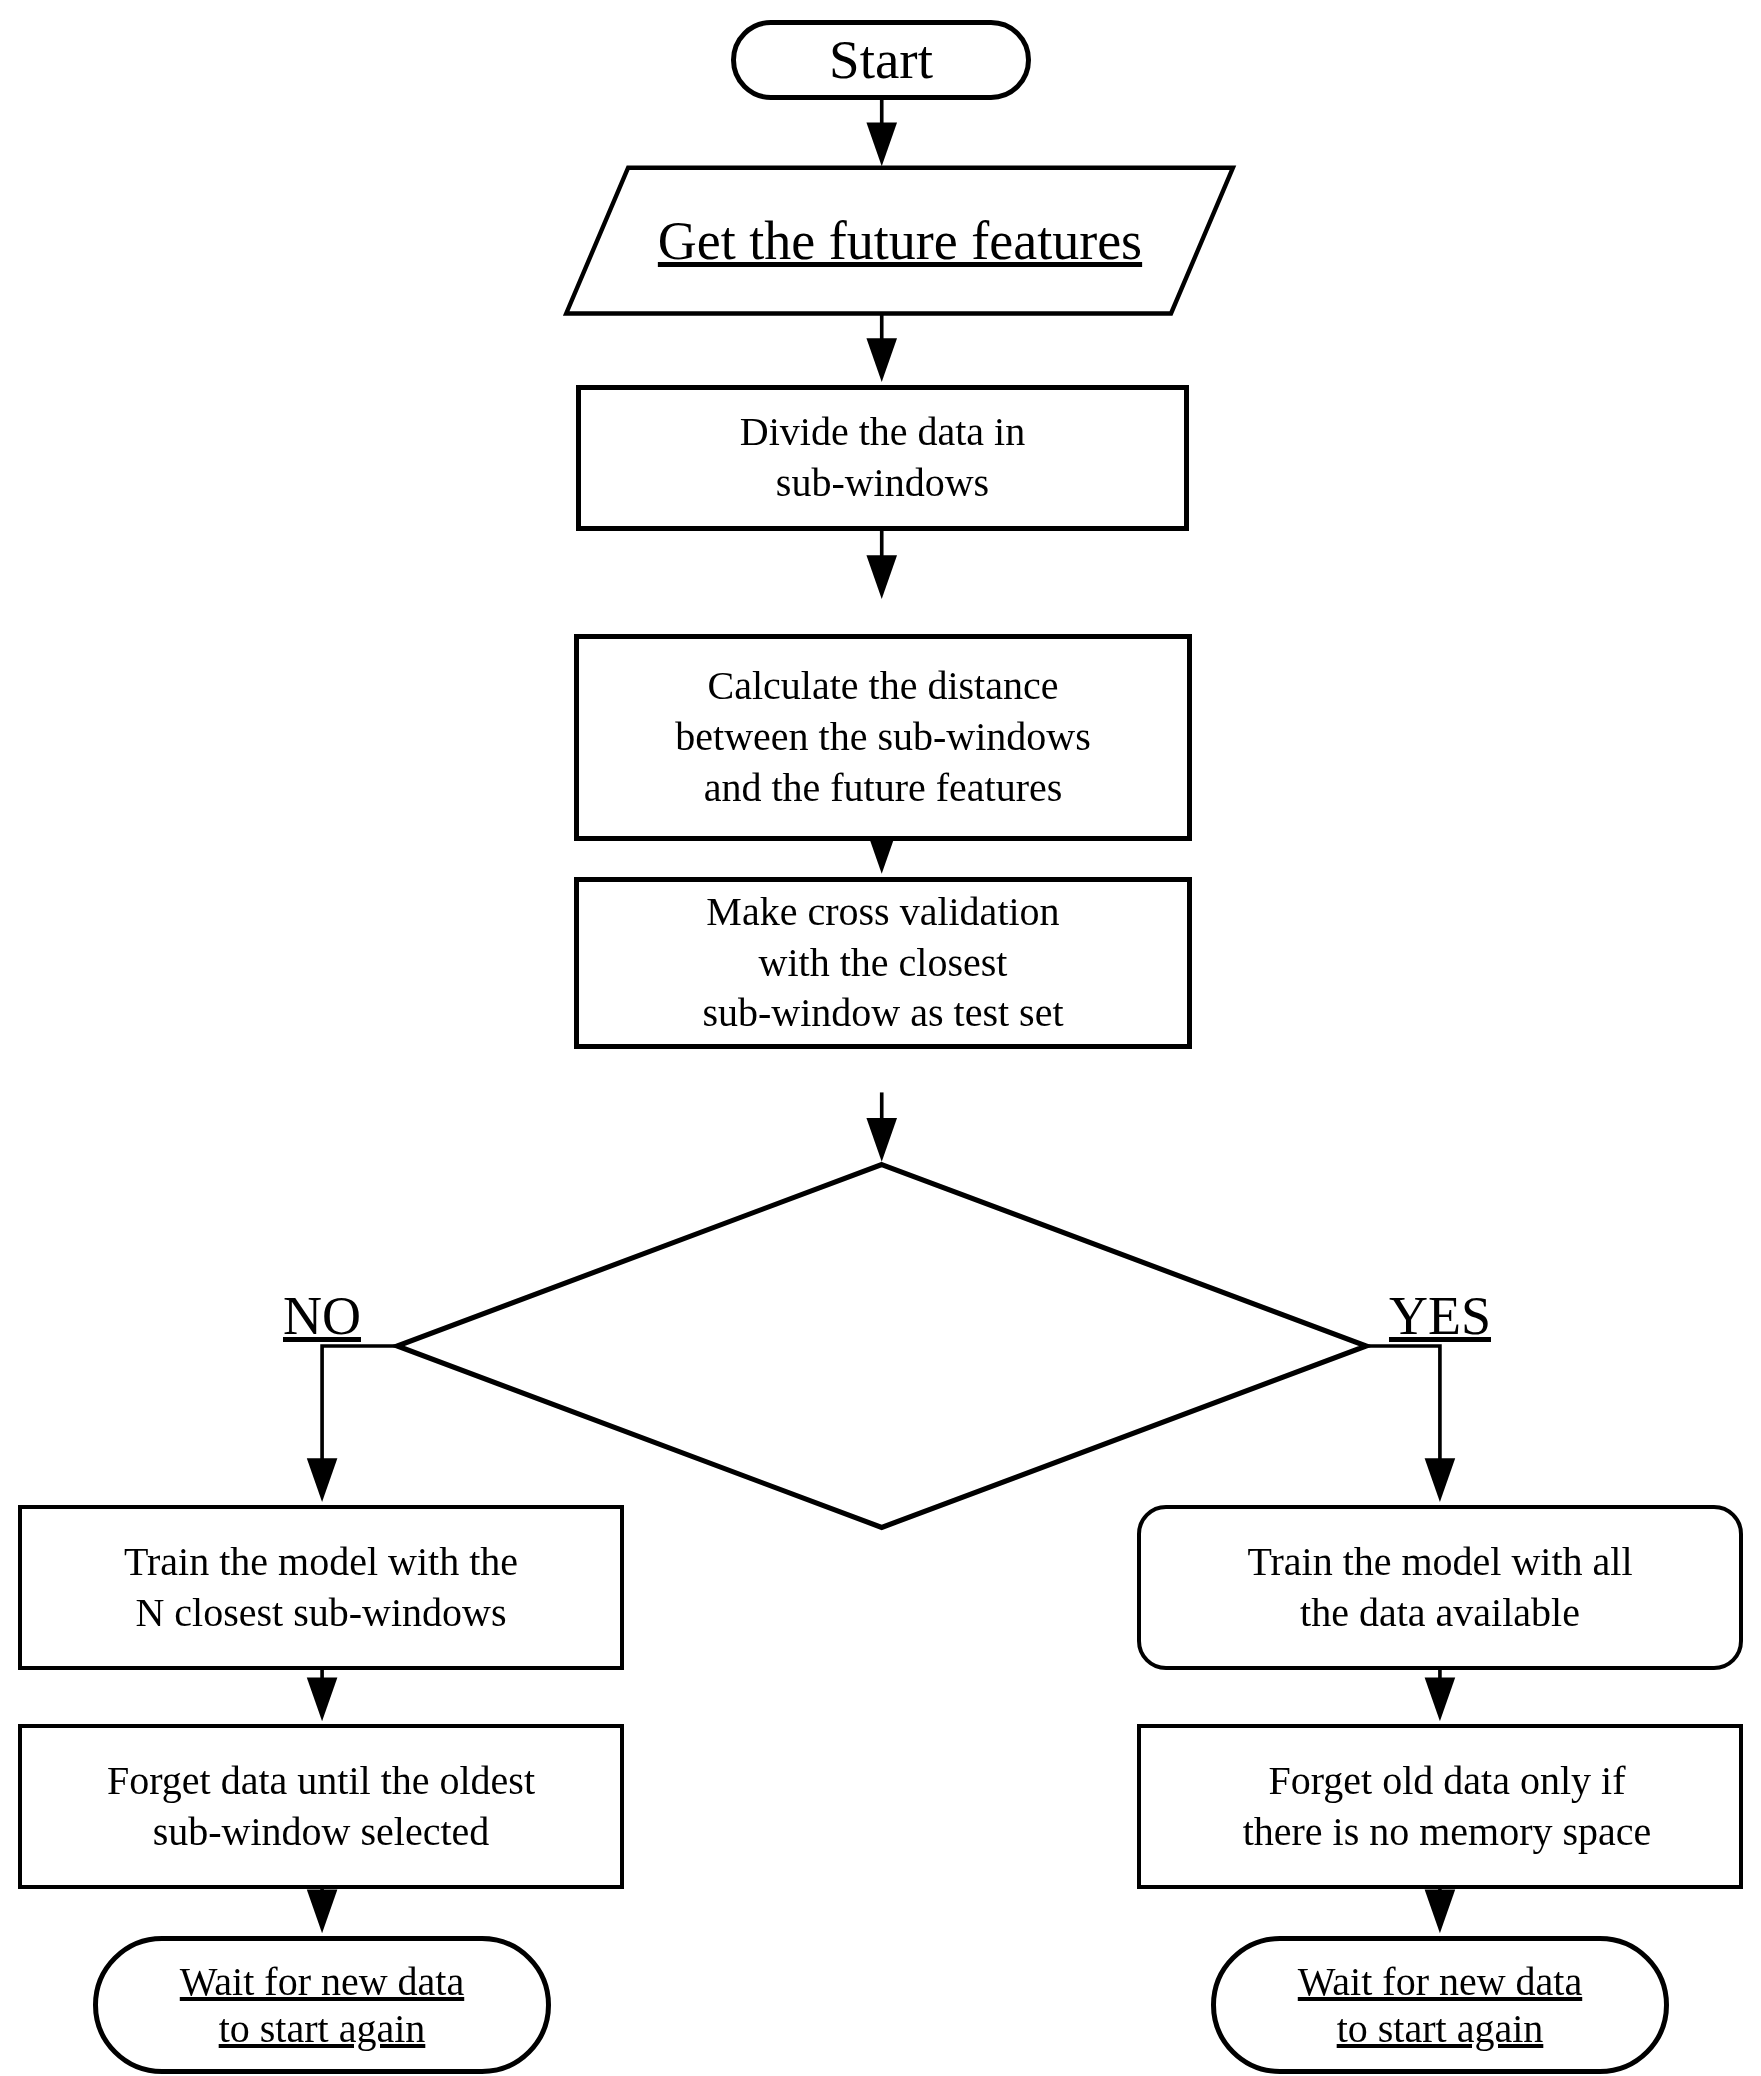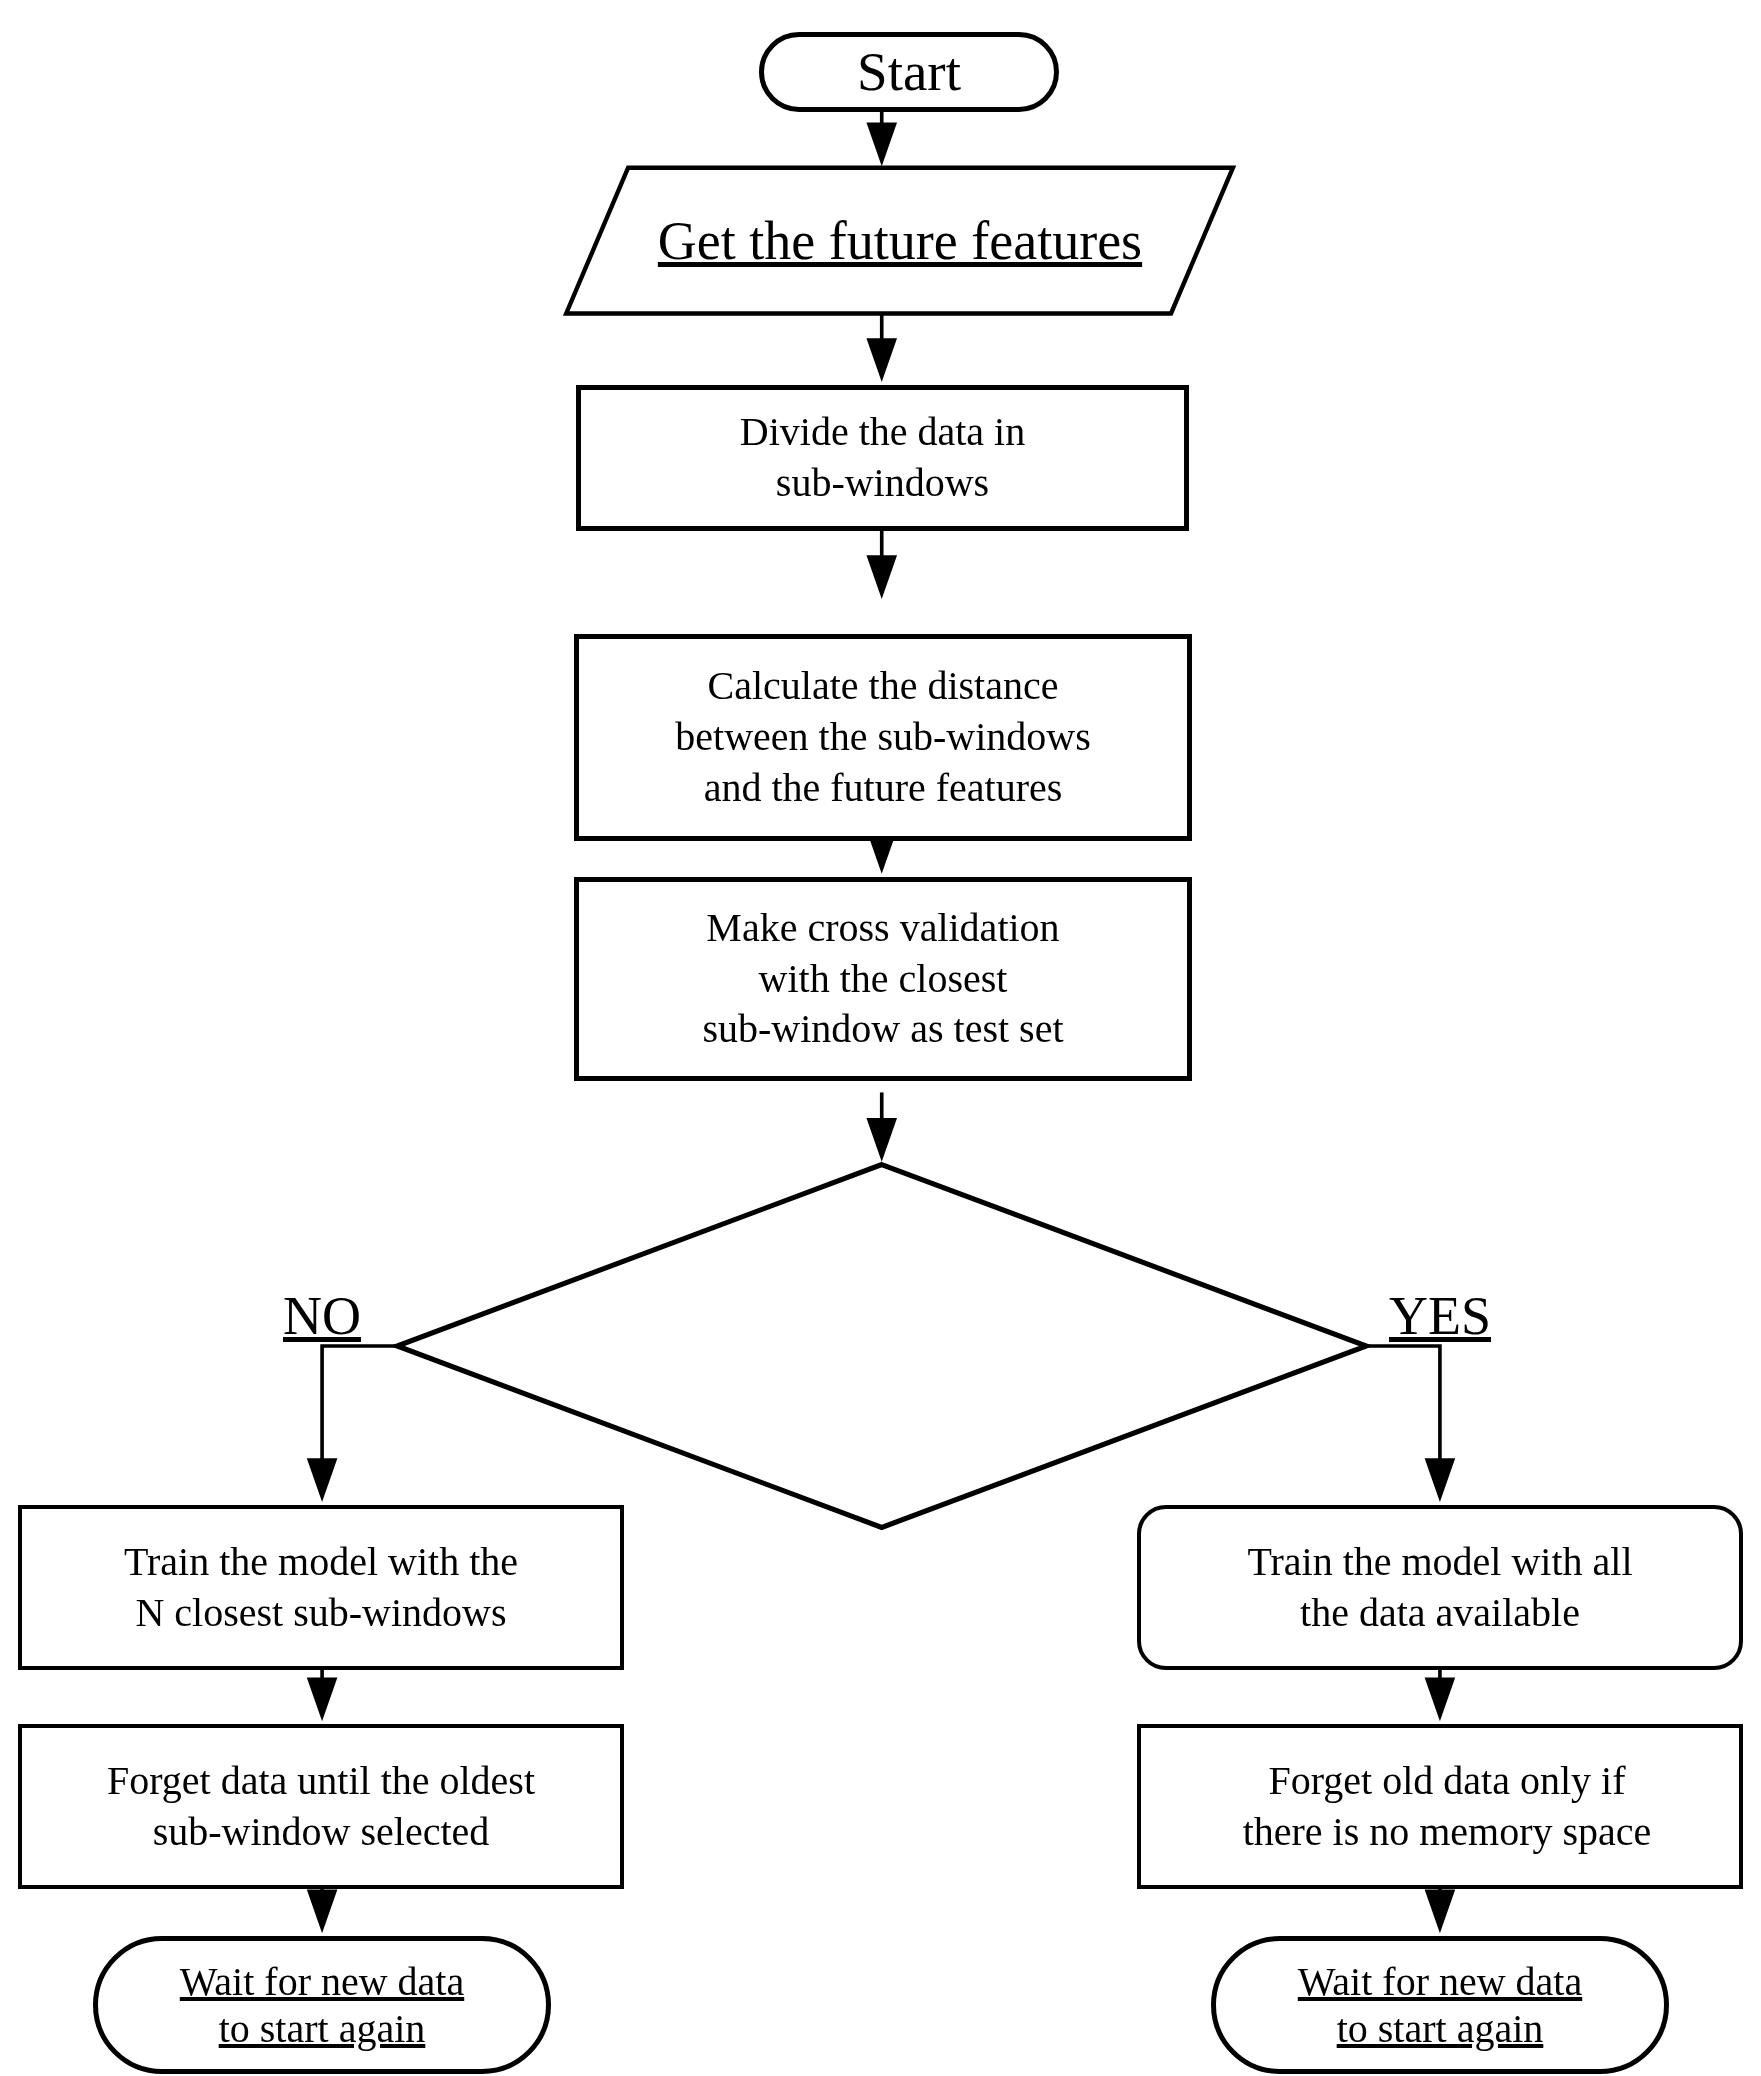--- a/index.html
+++ b/index.html
@@ -108,38 +108,38 @@
     <polyline points="1875,1847 1976,1847 1976,2006" fill="none" stroke="#000000" stroke-width="5"></polyline>
     <polygon points="1955,2001 1997,2001 1976,2061" fill="#000000"></polygon>
 
     <line x1="1976" y1="2291" x2="1976" y2="2307" stroke="#000000" stroke-width="5"></line>
     <polygon points="1955,2302 1997,2302 1976,2362" fill="#000000"></polygon>
 
     <line x1="1976" y1="2592" x2="1976" y2="2599" stroke="#000000" stroke-width="5"></line>
     <polygon points="1955,2593 1997,2593 1976,2653" fill="#000000"></polygon>
   </svg>
 
-  <div class="node terminator" style="left:759px; top:19.7px; width:300px; height:80px;margin-top:12px;">
+  <div class="node terminator" style="left:731px; top:19.7px; width:300px; height:80px;">
     <span class="node-label start-label">Start</span>
   </div>
 
   <div class="float-label" style="left:583px; top:176px; width:634px; height:130px;">Get the future features</div>
 
   <div class="node rect" style="left:576px; top:385px; width:613px; height:146px;">
     <span class="node-label">Divide the data in
 sub-windows</span>
   </div>
 
   <div class="node rect" style="left:574px; top:634px; width:618px; height:207px;">
     <span class="node-label">Calculate the distance
 between the sub-windows
 and the future features</span>
   </div>
 
-  <div class="node rect" style="left:574px; top:877px; width:618px; height:204px;align-items:center;">
+  <div class="node rect" style="left:574px; top:877px; width:618px; height:172px;align-items:center;">
     <span class="node-label">Make cross validation
 with the closest
 sub-window as test set</span>
   </div>
 
 
   <div class="float-label" style="left:242px; top:1281px; width:160px; height:70px;">NO</div>
 
   <div class="float-label" style="left:1360px; top:1281px; width:160px; height:70px;">YES</div>
 

